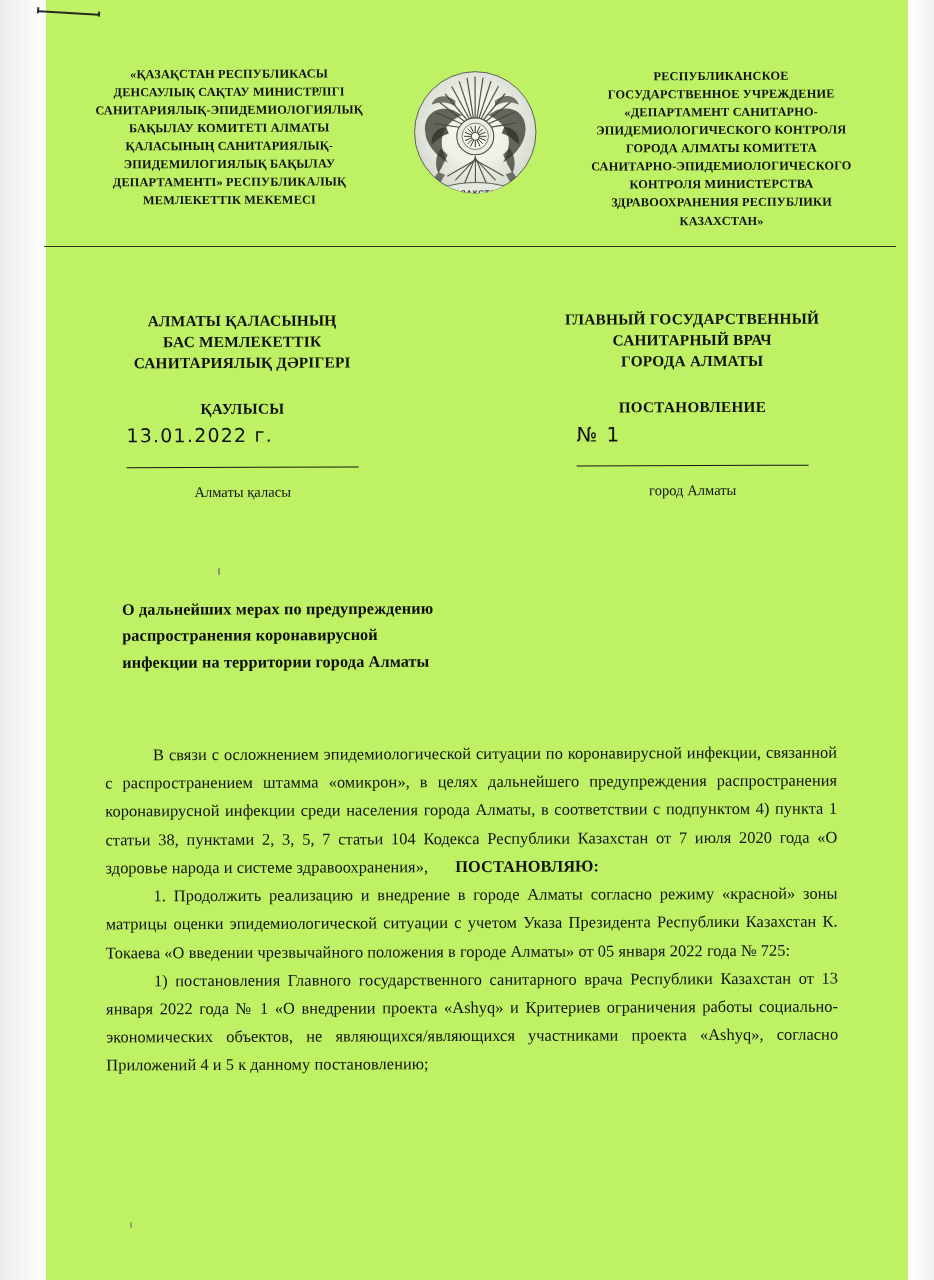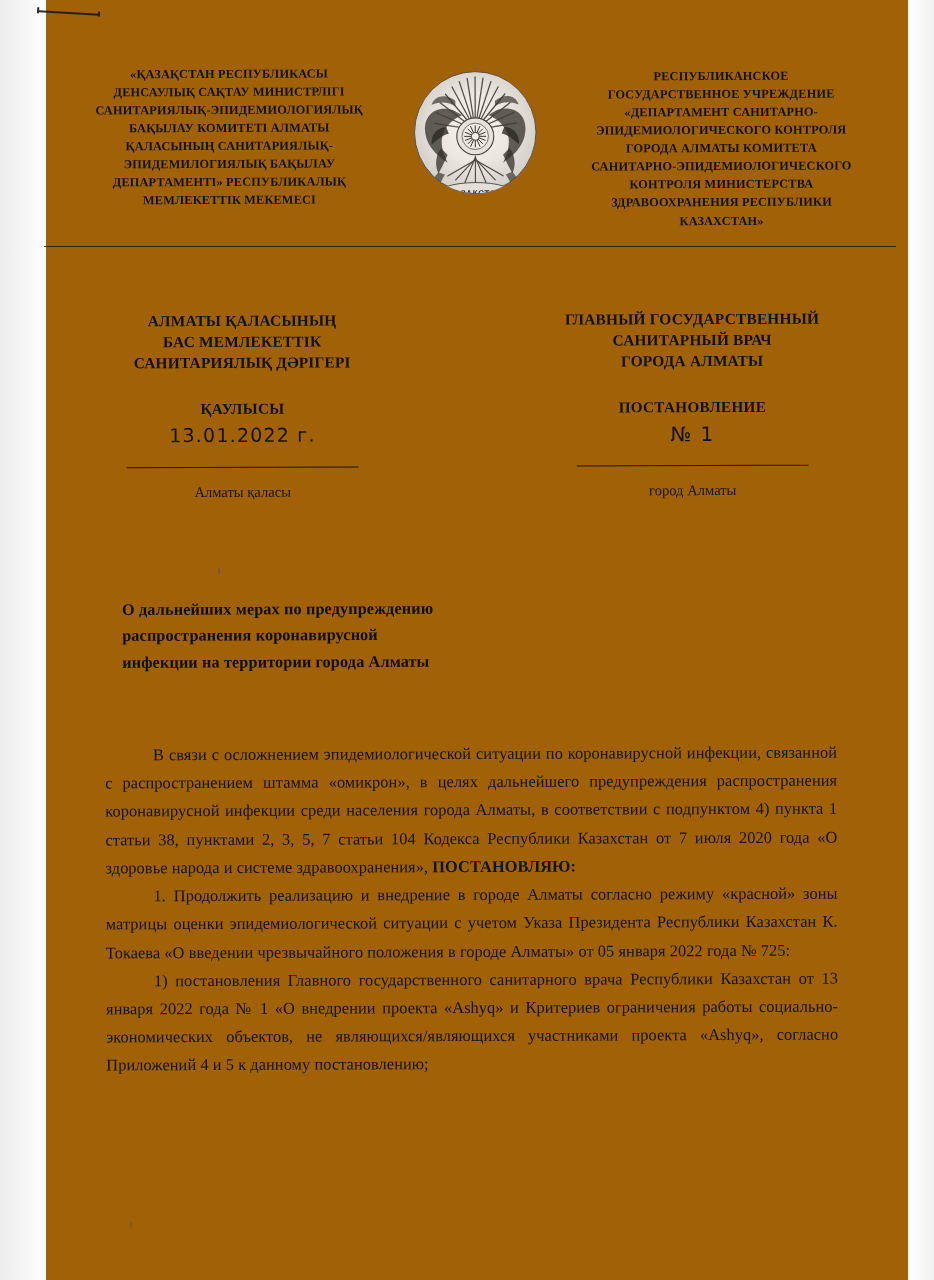--- a/index.html
+++ b/index.html
@@ -7,21 +7,21 @@
     margin: 0;
     padding: 0;
     background: #ffffff;
   }
 
   .page {
     position: relative;
     width: 934px;
     height: 1280px;
     margin: 0 auto;
-    background: #a16207;
+    background: #bef264;
     overflow: hidden;
     font-family: "Liberation Serif", "DejaVu Serif", serif;
     color: #121212;
   }
 
   
   .scan-left-tint {
     position: absolute;
     left: 0; top: 0;
     width: 46px; height: 1280px;
@@ -149,21 +149,21 @@
     width: 232px;
     position: relative;
     height: 44px;
   }
   .fill-line .handwritten {
     font-family: "DejaVu Sans", "Liberation Sans", sans-serif;
     font-size: 20px;
     letter-spacing: 1.6px;
     color: #111;
     display: block;
-    text-align: center;
+    text-align: left;
     padding-bottom: 4px;
     white-space: nowrap;
   }
   .fill-line .rule {
     position: absolute;
     left: 0; right: 0;
     bottom: 0;
     border-bottom: 1.7px solid #161616;
   }
   .fill-line.date    { width: 232px; }
@@ -223,21 +223,21 @@
     letter-spacing: .05px;
   }
 
   .body-text p {
     margin: 0 0 0 0;
     text-indent: 48px;
   }
 
   .body-text p + p { margin-top: 0; }
 
-  .body-text b { font-weight: bold; }
+  .body-text b { font-weight: bold; margin-left: 23px; }
 
   
   .skew {
     transform: rotate(-0.22deg);
     transform-origin: 50% 0;
   }
 </style>
 </head>
 <body>
 

